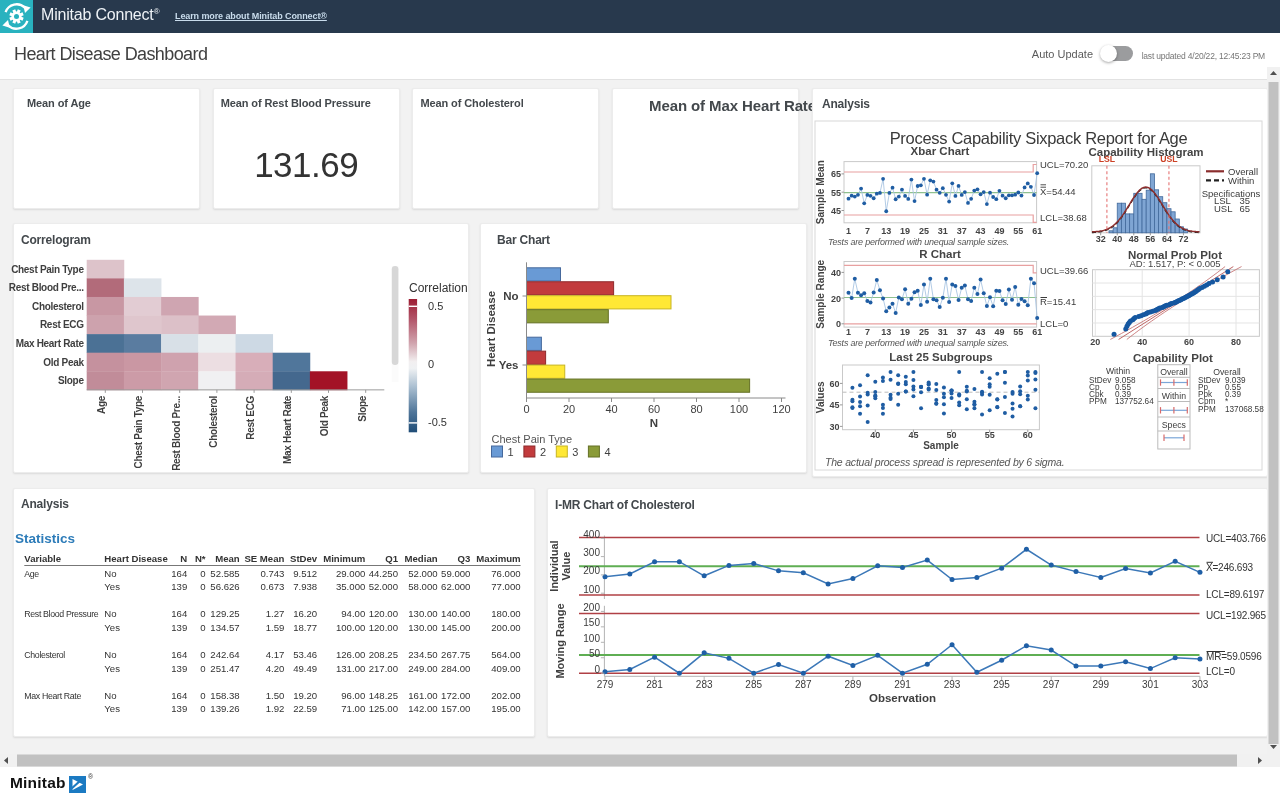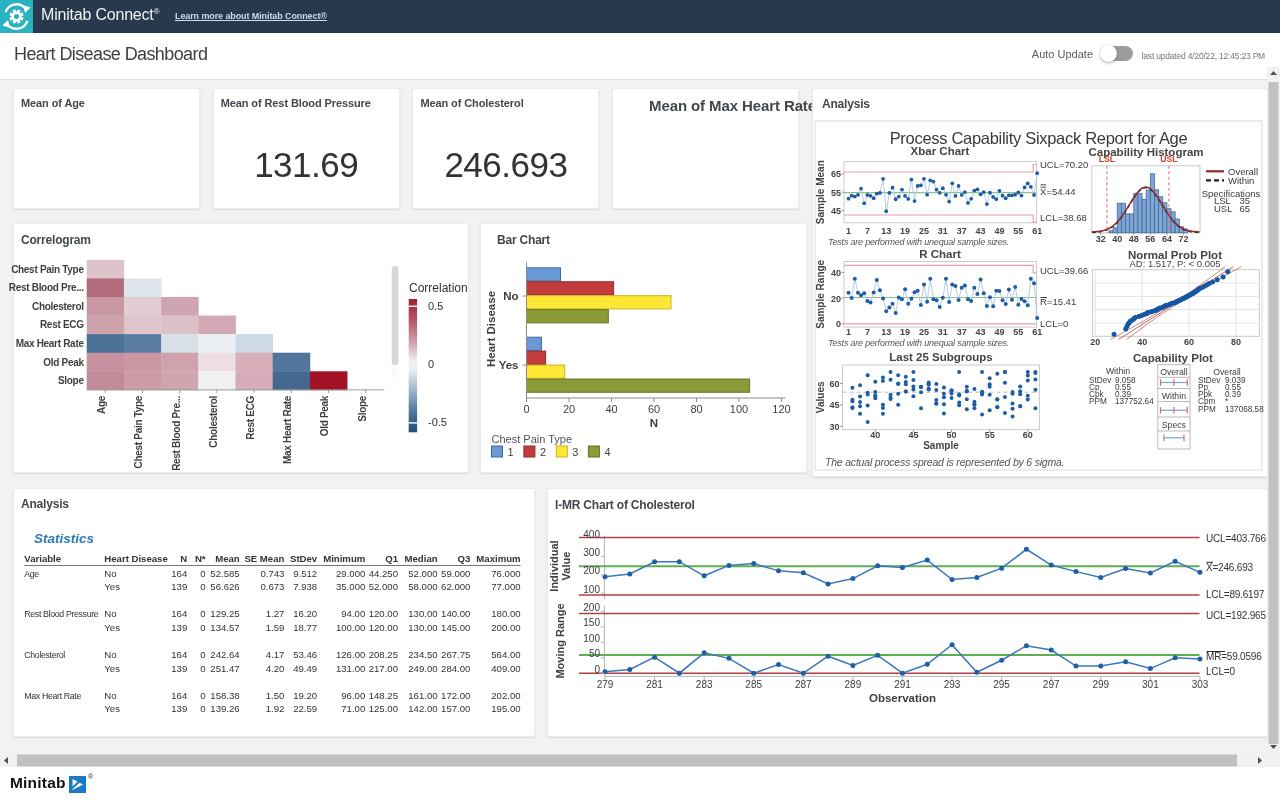--- a/index.html
+++ b/index.html
@@ -34,27 +34,26 @@
 <div style="position:absolute;left:41px;top:6px;font-size:16px;color:#eef2f6;letter-spacing:-0.2px;">Minitab Connect<span style="font-size:8px;vertical-align:6px;">®</span></div>
 <a style="position:absolute;left:175px;top:11px;font-size:9px;color:#c9dcec;text-decoration:underline;font-weight:bold;letter-spacing:-0.1px;">Learn more about Minitab Connect®</a>
 <div style="position:absolute;left:0;top:33px;width:1280px;height:47px;background:#fff;border-bottom:1px solid #e2e2e2;"></div>
 <div style="position:absolute;left:14px;top:44px;font-size:18px;color:#404040;letter-spacing:-0.6px;">Heart Disease Dashboard</div>
 <div style="position:absolute;right:187px;top:48px;font-size:11px;color:#5a5a5a;">Auto Update</div>
 <div style="position:absolute;left:1101px;top:46px;width:32px;height:15px;background:#9b9c9e;border-radius:8px;"></div>
 <div style="position:absolute;left:1100px;top:45px;width:17px;height:17px;background:#fff;border-radius:50%;box-shadow:0 1px 3px rgba(0,0,0,.35);"></div>
 <div style="position:absolute;right:15px;top:51px;font-size:8.5px;color:#767676;letter-spacing:-0.2px;white-space:nowrap;">last updated 4/20/22, 12:45:23 PM</div>
 <div style="position:absolute;left:0;top:80px;width:1267px;height:674px;background:#f2f2f2;"></div>
 <div class="card" style="left:13px;top:88px;width:187px;height:121px;"></div>
-<div style="position:absolute;left:21px;top:97px;font-size:11px;font-weight:bold;color:#43484c;letter-spacing:-0.1px;">Mean of Age</div>
+<div style="position:absolute;left:27px;top:97px;font-size:11px;font-weight:bold;color:#43484c;letter-spacing:-0.1px;">Mean of Age</div>
 <div class="card" style="left:212.7px;top:88px;width:187px;height:121px;"></div>
 <div style="position:absolute;left:220.7px;top:97px;font-size:11px;font-weight:bold;color:#43484c;letter-spacing:-0.1px;">Mean of Rest Blood Pressure</div>
 <div style="position:absolute;left:212.7px;top:145px;width:187px;text-align:center;font-size:35px;color:#333;letter-spacing:-0.5px;">131.69</div>
 <div class="card" style="left:412.4px;top:88px;width:187px;height:121px;"></div>
 <div style="position:absolute;left:420.4px;top:97px;font-size:11px;font-weight:bold;color:#43484c;letter-spacing:-0.1px;">Mean of Cholesterol</div>
-<div style="position:absolute;left:412.4px;top:145px;width:187px;text-align:center;font-size:35px;color:#333;letter-spacing:-0.5px;">246.693</div>
 <div class="card" style="left:612.1px;top:88px;width:187px;height:121px;"></div>
 <div style="position:absolute;left:649px;top:97px;font-size:15px;font-weight:bold;color:#43484c;letter-spacing:-0.1px;">Mean of Max Heart Rate</div>
 <div class="card" style="left:13px;top:223px;width:456px;height:250px;"></div>
 <div class="ctitle" style="left:21px;top:233px;">Correlogram</div>
 <svg width="470" height="250" style="position:absolute;left:0px;top:223px;">
 <rect x="86.70" y="36.80" width="37.55" height="18.93" fill="#ddc3ca"></rect>
 <rect x="86.70" y="55.38" width="37.55" height="18.93" fill="#b26b7a"></rect>
 <rect x="123.90" y="55.38" width="37.55" height="18.93" fill="#dde4ea"></rect>
 <rect x="86.70" y="73.96" width="37.55" height="18.93" fill="#c897a3"></rect>
 <rect x="123.90" y="73.96" width="37.55" height="18.93" fill="#e2ccd3"></rect>
@@ -667,21 +666,21 @@
 <text x="386.0" y="309.2" text-anchor="start" style="font-size:8.2px;fill:#3b3b3b;font-weight:normal;">Ppk</text>
 <text x="413.0" y="309.2" text-anchor="start" style="font-size:8.2px;fill:#3b3b3b;font-weight:normal;">0.39</text>
 <text x="386.0" y="316.4" text-anchor="start" style="font-size:8.2px;fill:#3b3b3b;font-weight:normal;">Cpm</text>
 <text x="413.0" y="316.4" text-anchor="start" style="font-size:8.2px;fill:#3b3b3b;font-weight:normal;">*</text>
 <text x="386.0" y="323.6" text-anchor="start" style="font-size:8.2px;fill:#3b3b3b;font-weight:normal;">PPM</text>
 <text x="413.0" y="323.6" text-anchor="start" style="font-size:8.2px;fill:#3b3b3b;font-weight:normal;">137068.58</text>
 <text x="13.0" y="377.5" text-anchor="start" style="font-size:10.5px;fill:#555;font-weight:normal;font-style:italic;letter-spacing:-0.2px;">The actual process spread is represented by 6 sigma.</text>
 </svg>
 <div class="card" style="left:13px;top:488px;width:522px;height:249px;"></div>
 <div class="ctitle" style="left:21px;top:497px;">Analysis</div>
-<div style="position:absolute;left:34px;top:531px;font-size:13.5px;font-weight:bold;color:#2d7cb9;font-style:italic;">Statistics</div>
+<div style="position:absolute;left:15px;top:531px;font-size:13.5px;font-weight:bold;color:#2d7cb9;">Statistics</div>
 <svg width="522" height="249" style="position:absolute;left:13px;top:488px;">
 <text x="11.3" y="73.8" text-anchor="start" style="font-size:9.6px;fill:#333;font-weight:bold;">Variable</text>
 <text x="91.3" y="73.8" text-anchor="start" style="font-size:9.6px;fill:#333;font-weight:bold;">Heart Disease</text>
 <text x="174.3" y="73.8" text-anchor="end" style="font-size:9.6px;fill:#333;font-weight:bold;">N</text>
 <text x="192.6" y="73.8" text-anchor="end" style="font-size:9.6px;fill:#333;font-weight:bold;">N*</text>
 <text x="226.7" y="73.8" text-anchor="end" style="font-size:9.6px;fill:#333;font-weight:bold;">Mean</text>
 <text x="271.4" y="73.8" text-anchor="end" style="font-size:9.6px;fill:#333;font-weight:bold;">SE Mean</text>
 <text x="304.2" y="73.8" text-anchor="end" style="font-size:9.6px;fill:#333;font-weight:bold;">StDev</text>
 <text x="352.3" y="73.8" text-anchor="end" style="font-size:9.6px;fill:#333;font-weight:bold;">Minimum</text>
 <text x="385.0" y="73.8" text-anchor="end" style="font-size:9.6px;fill:#333;font-weight:bold;">Q1</text>

